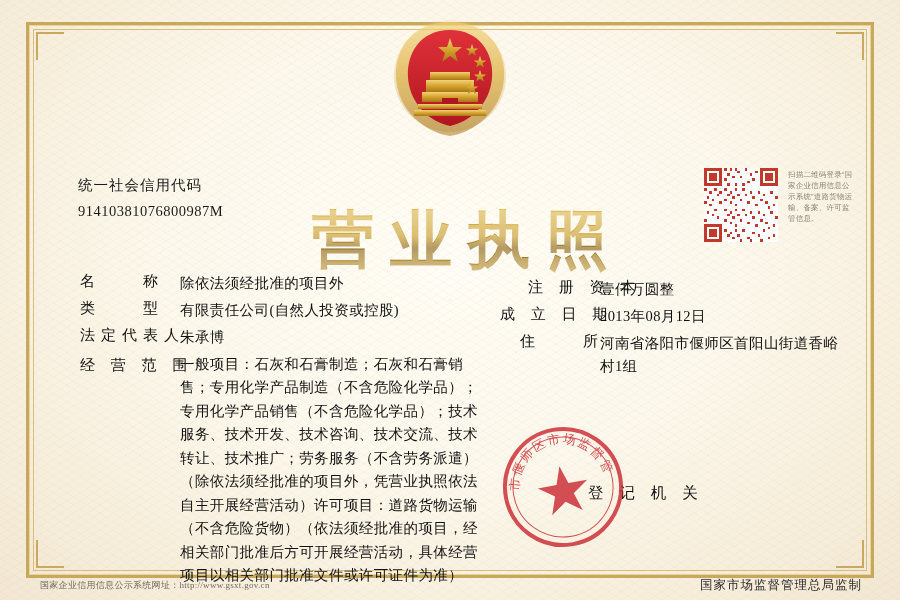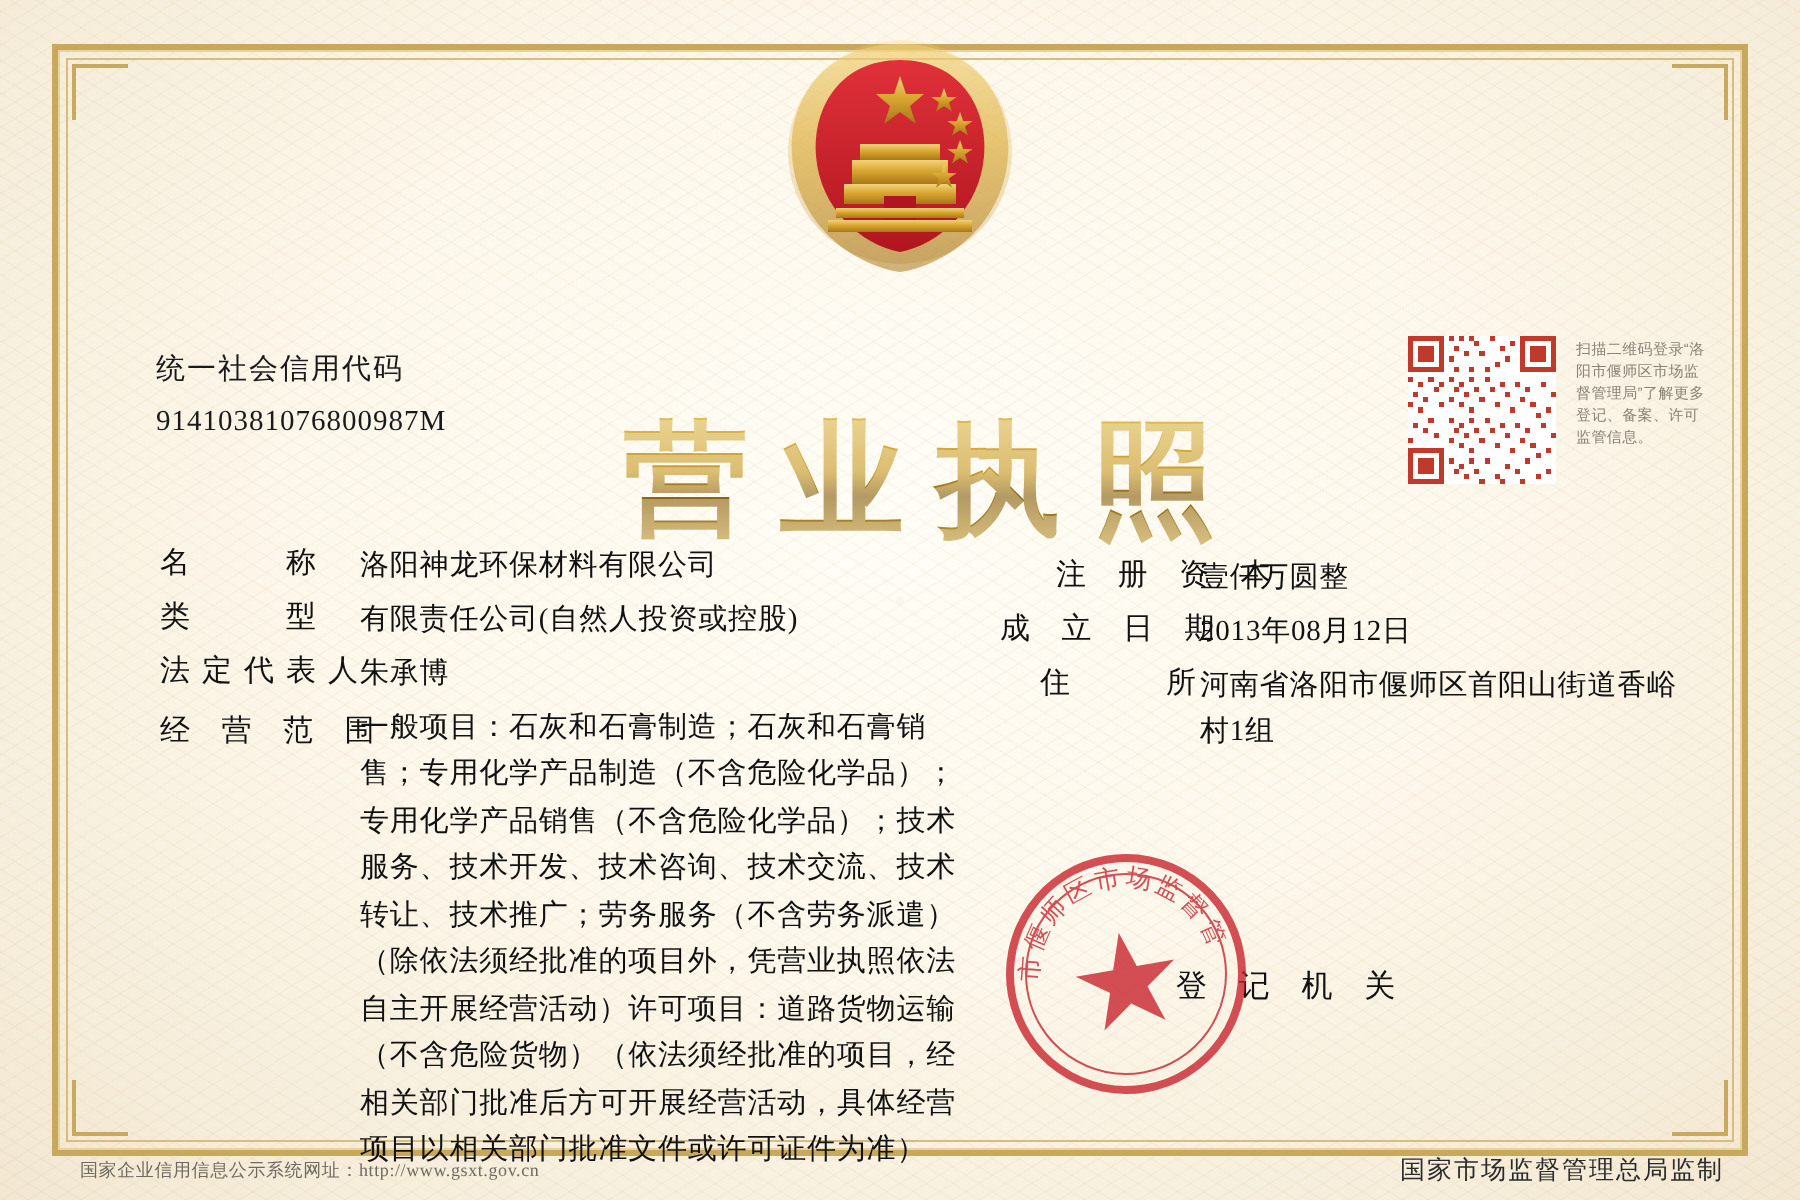--- a/index.html
+++ b/index.html
@@ -273,24 +273,24 @@
           <path d="M2 24h3v3h-3z"></path>
 
         <path d="M8 0h1v1h-1zM10 0h1v1h-1zM12 0h1v1h-1zM9 2h1v1h-1zM11 3h1v1h-1zM8 4h1v1h-1zM13 1h1v1h-1zM14 3h1v1h-1zM16 0h1v1h-1zM18 2h1v1h-1zM19 4h1v1h-1zM17 5h1v1h-1zM15 6h1v1h-1zM12 6h1v1h-1zM9 6h1v1h-1zM20 1h1v1h-1z"></path>
         <path d="M0 8h1v1h-1zM2 9h1v1h-1zM4 8h1v1h-1zM1 11h1v1h-1zM3 12h1v1h-1zM5 10h1v1h-1zM0 13h1v1h-1zM2 14h1v1h-1zM4 16h1v1h-1zM6 9h1v1h-1zM6 13h1v1h-1zM1 17h1v1h-1zM3 18h1v1h-1zM5 19h1v1h-1zM0 20h1v1h-1z"></path>
         <path d="M8 8h1v1h-1zM10 9h1v1h-1zM12 8h1v1h-1zM9 10h1v1h-1zM11 11h1v1h-1zM13 10h1v1h-1zM8 12h1v1h-1zM10 13h1v1h-1zM12 14h1v1h-1zM14 12h1v1h-1zM16 10h1v1h-1zM18 9h1v1h-1zM15 8h1v1h-1zM17 13h1v1h-1zM19 11h1v1h-1zM20 14h1v1h-1zM21 9h1v1h-1zM22 12h1v1h-1zM23 10h1v1h-1zM24 13h1v1h-1zM26 9h1v1h-1zM28 11h1v1h-1zM25 15h1v1h-1zM27 14h1v1h-1z"></path>
         <path d="M8 16h1v1h-1zM10 17h1v1h-1zM12 16h1v1h-1zM9 18h1v1h-1zM11 19h1v1h-1zM13 18h1v1h-1zM8 20h1v1h-1zM10 21h1v1h-1zM12 22h1v1h-1zM14 20h1v1h-1zM16 18h1v1h-1zM18 17h1v1h-1zM15 16h1v1h-1zM17 21h1v1h-1zM19 19h1v1h-1zM20 22h1v1h-1zM21 17h1v1h-1zM22 20h1v1h-1zM23 18h1v1h-1zM24 21h1v1h-1zM26 17h1v1h-1zM28 19h1v1h-1zM25 23h1v1h-1zM27 22h1v1h-1z"></path>
         <path d="M8 24h1v1h-1zM10 25h1v1h-1zM12 24h1v1h-1zM9 26h1v1h-1zM11 27h1v1h-1zM13 26h1v1h-1zM15 24h1v1h-1zM17 27h1v1h-1zM19 25h1v1h-1zM21 26h1v1h-1zM23 24h1v1h-1zM25 27h1v1h-1zM27 26h1v1h-1zM14 28h1v1h-1zM18 28h1v1h-1zM22 28h1v1h-1z"></path>
       </g>
     </svg>
   </div>
-  <div id="qr-note">扫描二维码登录“洛阳市偃师区市场监督管理局”了解更多登记、备案、许可监管信息。</div>
+  <div id="qr-note">扫描二维码登录“国家企业信用信息公示系统”道路货物运输、备案、许可监管信息。</div>
 
   <div class="field-label" id="lbl-name">名　　称</div>
-  <div class="field-value" id="val-name">洛阳神龙环保材料有限公司</div>
+  <div class="field-value" id="val-name">除依法须经批准的项目外</div>
 
   <div class="field-label" id="lbl-type">类　　型</div>
   <div class="field-value" id="val-type">有限责任公司(自然人投资或控股)</div>
 
   <div class="field-label" id="lbl-rep">法定代表人</div>
   <div class="field-value" id="val-rep">朱承博</div>
 
   <div class="field-label" id="lbl-scope">经 营 范 围</div>
   <div class="field-value" id="val-scope">一般项目：石灰和石膏制造；石灰和石膏销售；专用化学产品制造（不含危险化学品）；专用化学产品销售（不含危险化学品）；技术服务、技术开发、技术咨询、技术交流、技术转让、技术推广；劳务服务（不含劳务派遣）（除依法须经批准的项目外，凭营业执照依法自主开展经营活动）许可项目：道路货物运输（不含危险货物）（依法须经批准的项目，经相关部门批准后方可开展经营活动，具体经营项目以相关部门批准文件或许可证件为准）</div>
 

